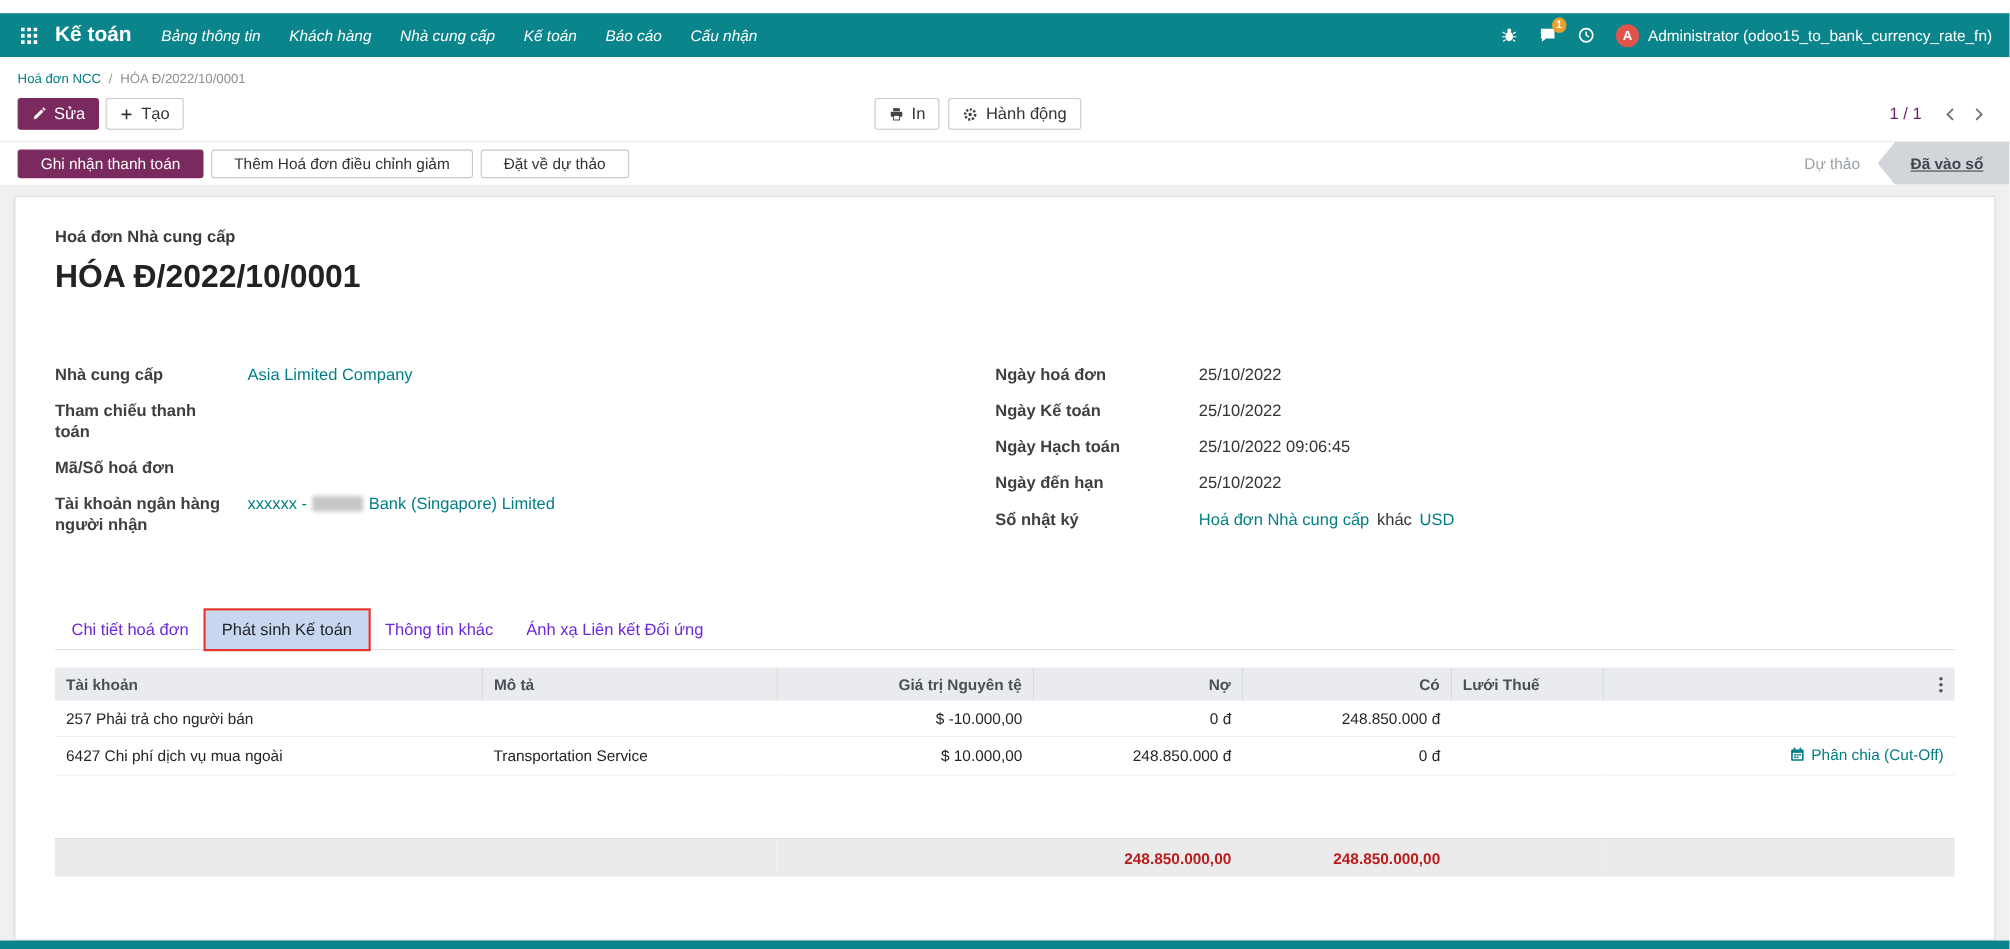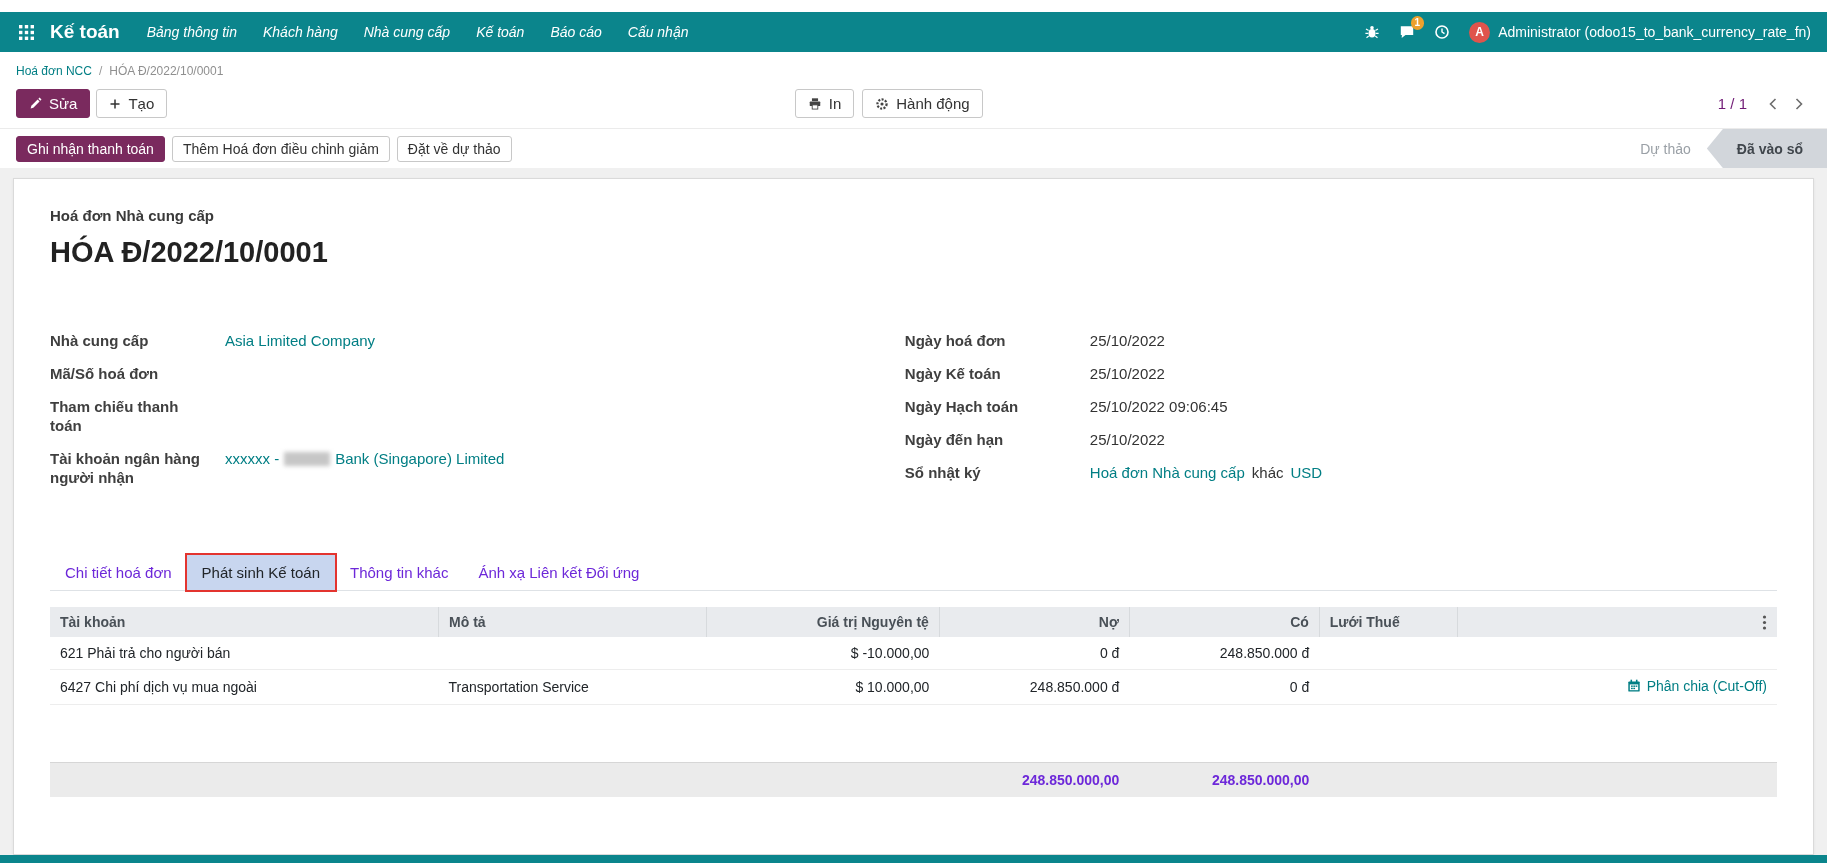--- a/index.html
+++ b/index.html
@@ -33,25 +33,25 @@
   .left-btns { display: flex; gap: 6px; }
   .btn { display: inline-flex; align-items: center; gap: 7px; font-size: 15px; padding: 5px 12px; border: 1px solid #c8c8c8; background: #fff; color: #333; border-radius: 3px; cursor: pointer; font-family: inherit; white-space: nowrap; }
   .btn.primary { background: #7a2a5e; border-color: #7a2a5e; color: #fff; }
   .center-btns { position: absolute; left: 43.5%; display: flex; gap: 8px; }
   .pager { margin-left: auto; display: flex; align-items: center; gap: 2px; }
   .pager-count { font-size: 15px; color: #701a75; margin-right: 12px; }
   .pager-btn { background: none; border: none; color: #6d6d6d; padding: 2px 5px; cursor: pointer; display: flex; }
 
   .status-row { display: flex; justify-content: space-between; align-items: stretch; border-top: 1px solid #ebebeb; min-height: 40px; }
   .status-buttons { display: flex; gap: 7px; align-items: center; padding: 5px 0 5px 16px; }
-  .btn.sm { font-size: 14px; padding: 4px 10px; }
+  .btn.sm { font-size: 14px; padding: 4px 20px; }
   .statusbar { display: flex; align-items: stretch; }
   .state { display: flex; align-items: center; font-size: 14px; cursor: pointer; }
   .state.muted { color: #9aa0a6; padding: 0 16px; }
-  .state.active { background: #d2d6db; color: #40464c; font-weight: bold; padding: 0 24px 0 30px; clip-path: polygon(16px 0, 100% 0, 100% 100%, 16px 100%, 0 50%); }
+  .state.active { background: #d2d6db; color: #40464c; font-weight: bold; padding: 0 24px 0 30px; clip-path: polygon(16px 0, 100% 0, 100% 100%, 16px 100%, 0 50%); text-decoration: underline; }
 
   
   .o_content { flex: 1; background: #f0f0f0; padding: 10px 13px 0; overflow: hidden; display: flex; }
   .sheet { flex: 1; background: #fff; border: 1px solid #dadada; box-shadow: 0 1px 3px rgba(0,0,0,.06); padding: 28px 36px; overflow: hidden; }
 
   .doc-type { font-size: 15px; font-weight: bold; color: #3a3a3a; }
   .doc-title { font-size: 29px; font-weight: bold; color: #222; margin: 12px 0 0; }
 
   .fields { display: flex; margin-top: 62px; }
   .fcol.left { flex: 0 0 49.5%; }
@@ -71,21 +71,21 @@
   .tab.active { background: #c8d6ef; color: #212529; outline: 2px solid #e3342f; }
 
   
   table.jtable { width: 100%; border-collapse: collapse; margin-top: 16px; }
   .jtable th { background: #e9ebee; font-size: 14px; font-weight: bold; color: #495057; padding: 7px 10px; border-left: 1px solid #d7dadd; text-align: left; cursor: pointer; }
   .jtable th:first-child { border-left: none; }
   .jtable th.num, .jtable td.num { text-align: right; }
   .jtable td { font-size: 14px; color: #212529; padding: 8px 10px; border-bottom: 1px solid #ededed; }
   .jtable td.right { text-align: right; }
   .jtable tr.spacer td { border-bottom: none; height: 58px; padding: 0; }
-  .jtable tr.totals td { background: #ebebeb; border-bottom: none; border-top: 1px solid #d6d6d6; font-weight: bold; color: #6d28d9; padding: 9px 10px; }
+  .jtable tr.totals td { background: #ebebeb; border-bottom: none; border-top: 1px solid #d6d6d6; font-weight: bold; color: #b91c1c; padding: 9px 10px; }
   .cell-link { display: inline-flex; align-items: center; gap: 6px; color: #017e84; text-decoration: none; cursor: pointer; }
   .opt-btn { background: none; border: none; cursor: pointer; color: #555; padding: 0; float: right; display: flex; }
 
   .bottom-bar { flex: 0 0 8px; background: #0b858c; }
 
   svg { display: block; }
 </style>
 </head>
 <body>
 
@@ -210,25 +210,25 @@
     <div class="doc-type">Hoá đơn Nhà cung cấp</div>
     <h1 class="doc-title">HÓA Đ/2022/10/0001</h1>
 
     <div class="fields">
       <div class="fcol left">
         <div class="field">
           <span class="lbl">Nhà cung cấp</span>
           <a class="val link">Asia Limited Company</a>
         </div>
         <div class="field">
+          <span class="lbl">Tham chiếu thanh toán</span>
+          <span class="val"></span>
+        </div>
+        <div class="field">
           <span class="lbl">Mã/Số hoá đơn</span>
-          <span class="val"></span>
-        </div>
-        <div class="field">
-          <span class="lbl">Tham chiếu thanh toán</span>
           <span class="val"></span>
         </div>
         <div class="field">
           <span class="lbl">Tài khoản ngân hàng người nhận</span>
           <span class="val">
             <a class="link"><span>xxxxxx -</span><span class="redacted"></span><span>Bank (Singapore) Limited</span></a>
           </span>
         </div>
       </div>
 
@@ -289,21 +289,21 @@
                 <circle cx="2.5" cy="2" r="1.6"></circle>
                   <circle cx="2.5" cy="7.5" r="1.6"></circle>
                   <circle cx="2.5" cy="13" r="1.6"></circle>
               </svg>
             </button>
           </th>
         </tr>
       </thead>
       <tbody>
         <tr>
-          <td>621 Phải trả cho người bán</td>
+          <td>257 Phải trả cho người bán</td>
           <td></td>
           <td class="right">$ -10.000,00</td>
           <td class="right">0 đ</td>
           <td class="right">248.850.000 đ</td>
           <td></td>
           <td class="right"></td>
         </tr>
         <tr>
           <td>6427 Chi phí dịch vụ mua ngoài</td>
           <td>Transportation Service</td>

